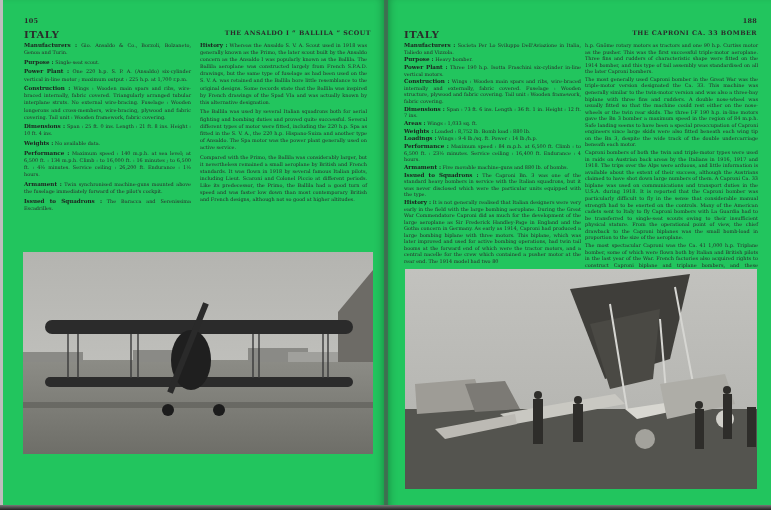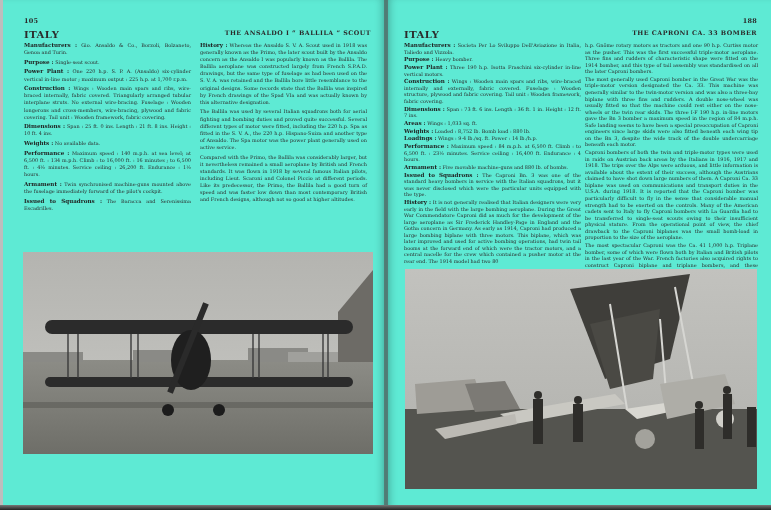--- a/index.html
+++ b/index.html
@@ -1,19 +1,19 @@
 <!DOCTYPE html>
 <html><head>
 <meta charset="utf-8">
 <style>
   * { margin:0; padding:0; box-sizing:border-box; }
   html, body { width:771px; height:510px; overflow:hidden; background:#2a2a2a; }
   body { position:relative; font-family:"DejaVu Serif", serif; color:#2b2b2b; }
   .spread { position:absolute; left:0; top:0; width:771px; height:510px; display:flex; }
-  .page { position:relative; height:510px; background:#5eead4; overflow:hidden; }
+  .page { position:relative; height:510px; background:#22c55e; overflow:hidden; }
   .page-left { width:386px; box-shadow: inset -8px 0 10px -6px rgba(0,0,0,0.35); border-left:3px solid #bdbdbd; }
   .page-right { width:385px; box-shadow: inset 8px 0 10px -6px rgba(0,0,0,0.35); }
   .gutter-shadow { position:absolute; left:384px; top:0; width:4px; height:510px; background:#555; opacity:.6; }
   .pagenum { position:absolute; top:17px; font-size:6.5px; font-weight:bold; letter-spacing:.2px; }
   .country { position:absolute; top:29px; font-size:10px; font-weight:bold; letter-spacing:.5px; }
   .title { position:absolute; top:29px; font-size:6.3px; font-weight:bold; letter-spacing:.5px; white-space:nowrap; }
   .col { position:absolute; font-size:4.95px; line-height:7.1px; text-align:justify; }
   .col p { margin-bottom:2.6px; }
   .col.dense { line-height:6.55px; }
   .col.dense p { margin-bottom:1.2px; }

